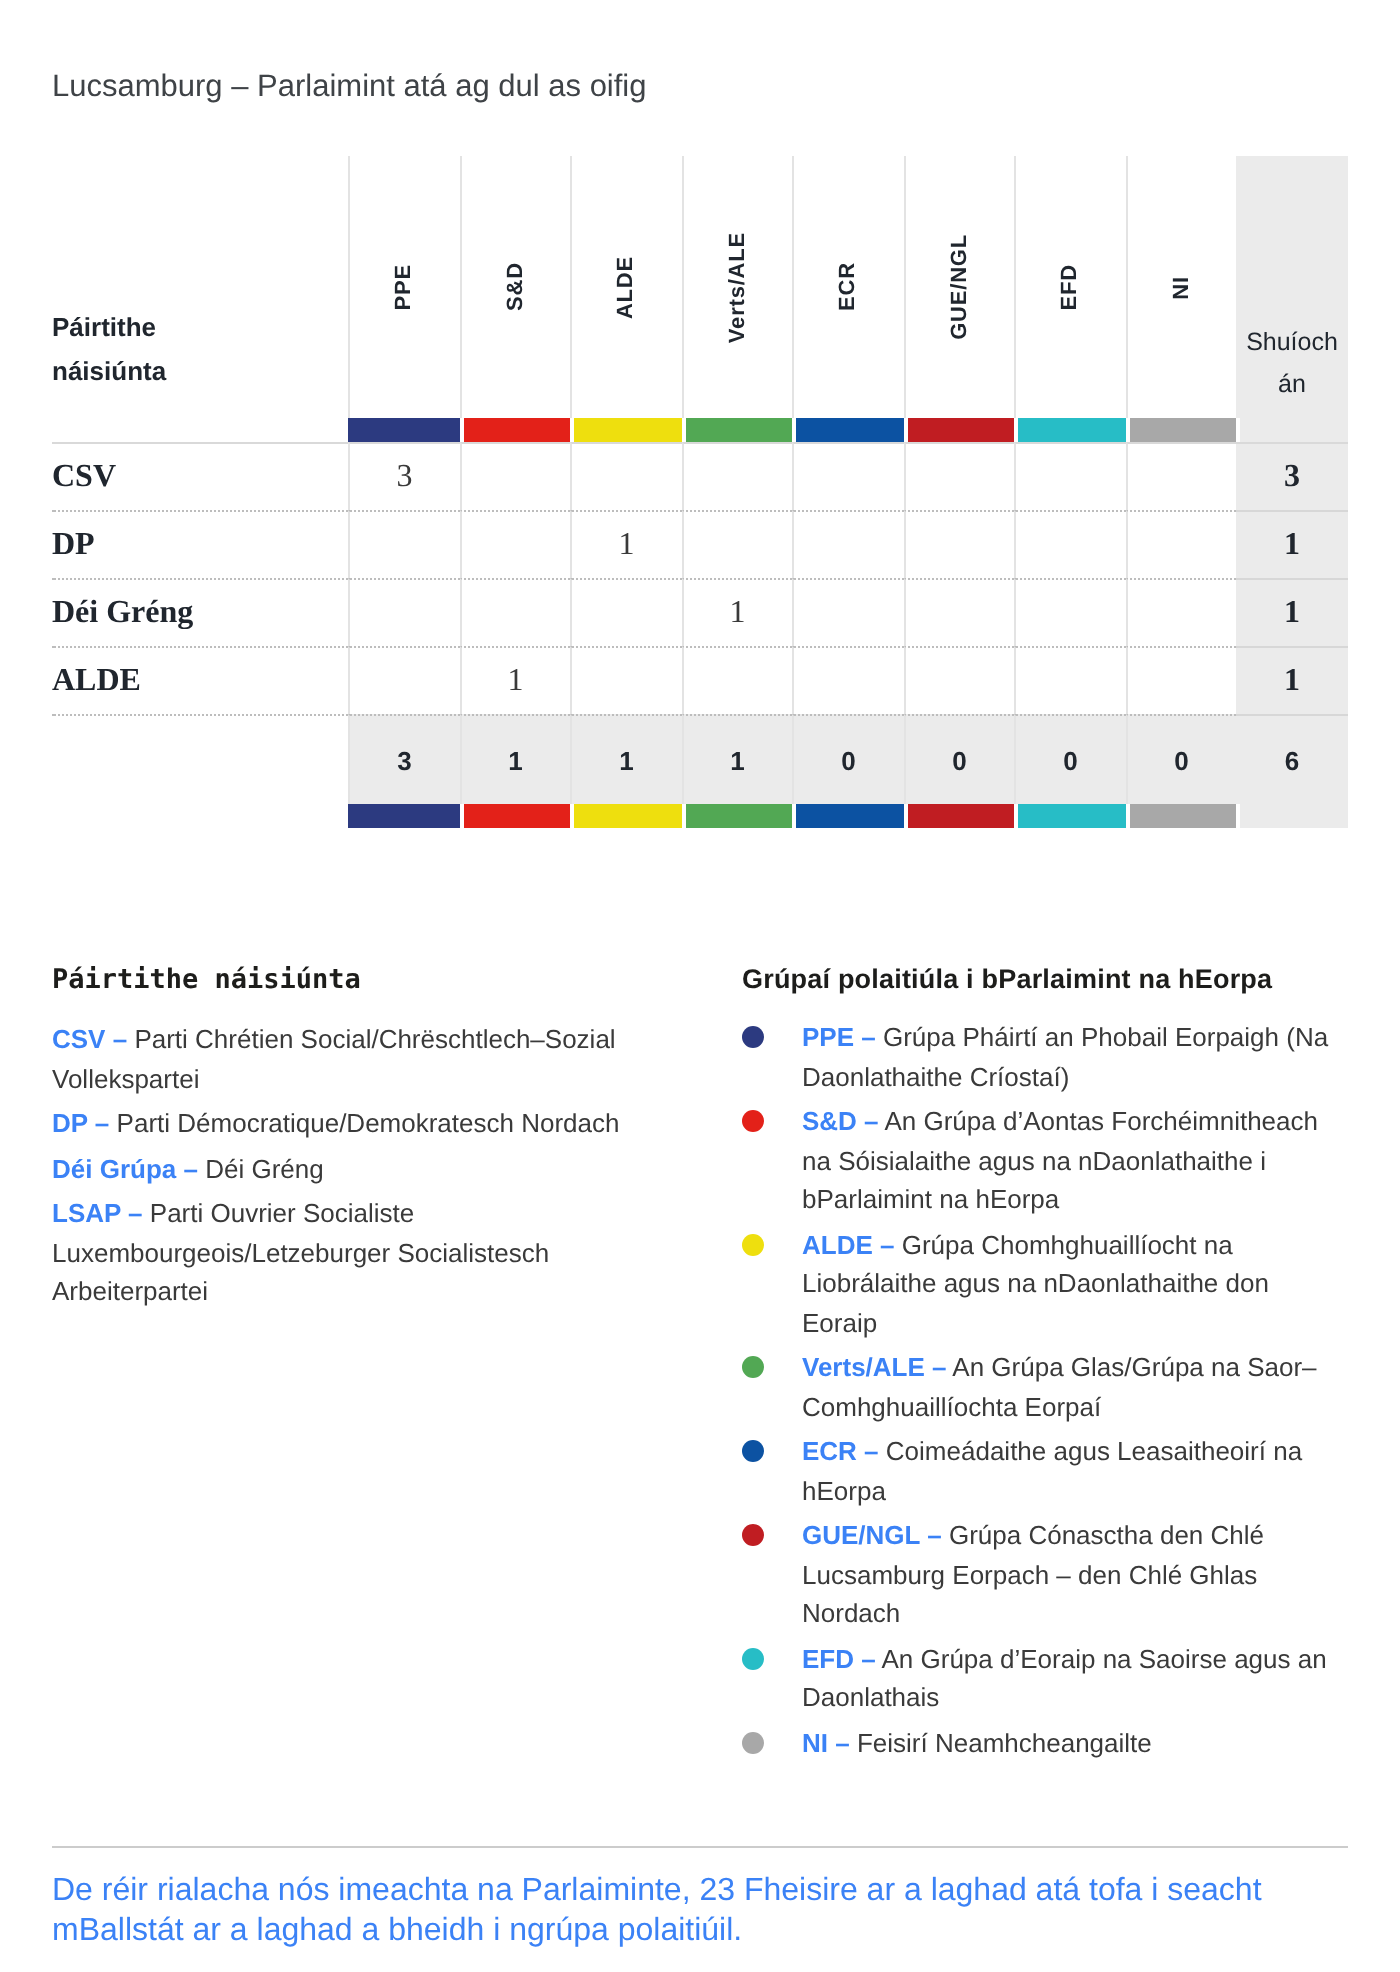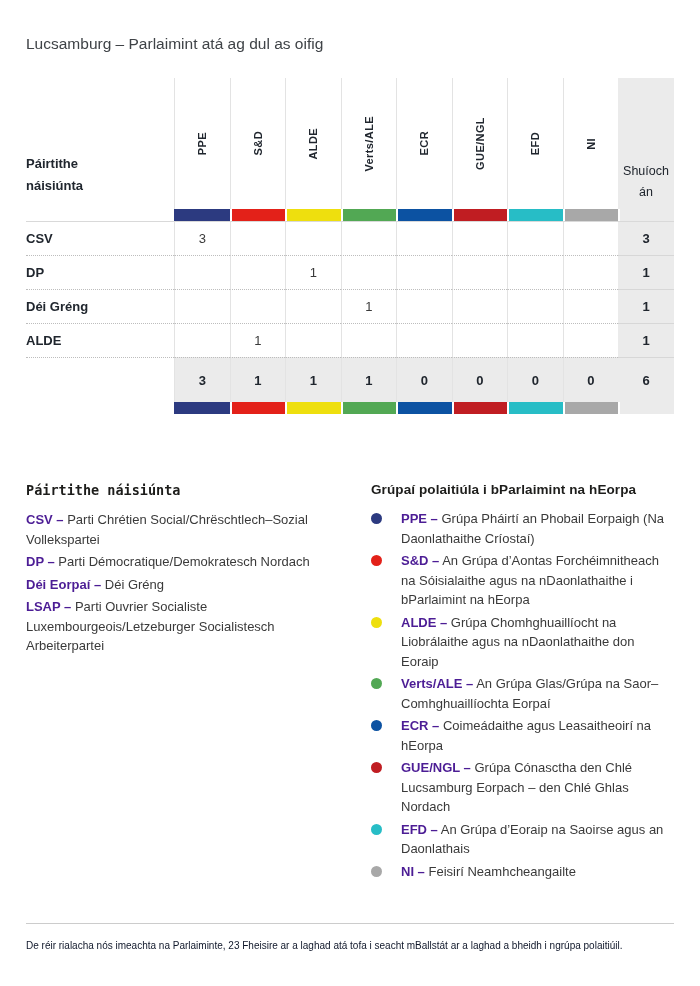--- a/index.html
+++ b/index.html
@@ -25,21 +25,21 @@
   .seats-head { display:flex; align-items:flex-end; justify-content:center; text-align:center;
                 font-size:12.5px; font-weight:normal; color:#20262e; line-height:21px;
                 padding:0 2px 6px 2px; overflow-wrap:anywhere; word-break:break-word; }
 
   .bar-row { height:12px; }
   .bar { height:12px; }
   .bar + .bar, .bar-row .seats-bg { border-left:2px solid #fff; }
 
   .data-row { height:34px; align-items:center; }
   .data-row > div { height:100%; display:flex; align-items:center; justify-content:center;
-                    font-size:13px; color:#3a3a3a; }
+                    font-size:16px; color:#3a3a3a;font-family:Liberation Serif, serif; }
   .party-cell { justify-content:flex-start !important; font-weight:bold; color:#20262e !important; }
   .row-first > div { border-top:1px solid #d9d9d9; }
   .row-next > div { border-top:1px dotted #bdbdbd; }
   .row-next > .seats-cell { border-top:1px solid #d7d7d7; }
   .seats-cell { font-weight:bold; color:#20262e !important; }
 
   .totals-row { height:45px; align-items:center; }
   .totals-row > div { height:100%; display:flex; align-items:center; justify-content:center;
                       font-size:13px; font-weight:bold; color:#20262e;
                       border-top:1px dotted #bdbdbd; }
@@ -49,29 +49,29 @@
 
   
   .legends { display:flex; margin-top:68px; }
   .leg-left { width:312px; }
   .leg-right { margin-left:33px; flex:1; }
   .leg-head-mono { font-family:"DejaVu Sans Mono","Liberation Mono",monospace;
                    font-size:13.5px; font-weight:bold; color:#1d1d1b; }
   .leg-head { font-size:13.5px; font-weight:bold; color:#1d1d1b; letter-spacing:0.1px; }
   .leg-items { margin-top:12px; }
   .pitem { font-size:13px; line-height:19.5px; color:#3a3a3a; margin-top:3px; }
-  .pitem b, .gtext b { color:#4c1d95; }
+  .pitem b, .gtext b { color:#3b82f6; }
   .gitem { display:flex; margin-top:3px; }
   .dot { width:11px; height:11px; border-radius:50%; flex:none; margin-top:4px; }
   .gtext { margin-left:19px; font-size:13px; line-height:19.5px; color:#3a3a3a; }
 
   
   .rule { border:none; border-top:1px solid #ccc; }
   .rule1 { margin-top:42px; }
-  .footnote { font-size:10px; line-height:20px; color:#0f172a; margin:12px 0 13px 0; }
+  .footnote { font-size:16px; line-height:20px; color:#3b82f6; margin:12px 0 13px 0; }
 </style>
 </head>
 <body>
 
 <div class="page">
 
   <div class="subtitle">Lucsamburg – Parlaimint atá ag dul as oifig</div>
 
   <div class="tbl">
 
@@ -198,21 +198,21 @@
     </div>
   </div>
 
   <div class="legends">
 
     <div class="leg-left">
       <div class="leg-head-mono">Páirtithe náisiúnta</div>
       <div class="leg-items">
         <div class="pitem"><b>CSV –</b> <span>Parti Chrétien Social/Chrëschtlech–Sozial Vollekspartei</span></div>
         <div class="pitem"><b>DP –</b> <span>Parti Démocratique/Demokratesch Nordach</span></div>
-        <div class="pitem"><b>Déi Eorpaí –</b> <span>Déi Gréng</span></div>
+        <div class="pitem"><b>Déi Grúpa –</b> <span>Déi Gréng</span></div>
         <div class="pitem"><b>LSAP –</b> <span>Parti Ouvrier Socialiste Luxembourgeois/Letzeburger Socialistesch Arbeiterpartei</span></div>
       </div>
     </div>
 
     <div class="leg-right">
       <div class="leg-head">Grúpaí polaitiúla i bParlaimint na hEorpa</div>
       <div class="leg-items">
         <div class="gitem">
           <span class="dot" style="background-color: rgb(44, 58, 128);"></span>
           <span class="gtext"><b>PPE –</b> <span>Grúpa Pháirtí an Phobail Eorpaigh (Na Daonlathaithe Críostaí)</span></span>

